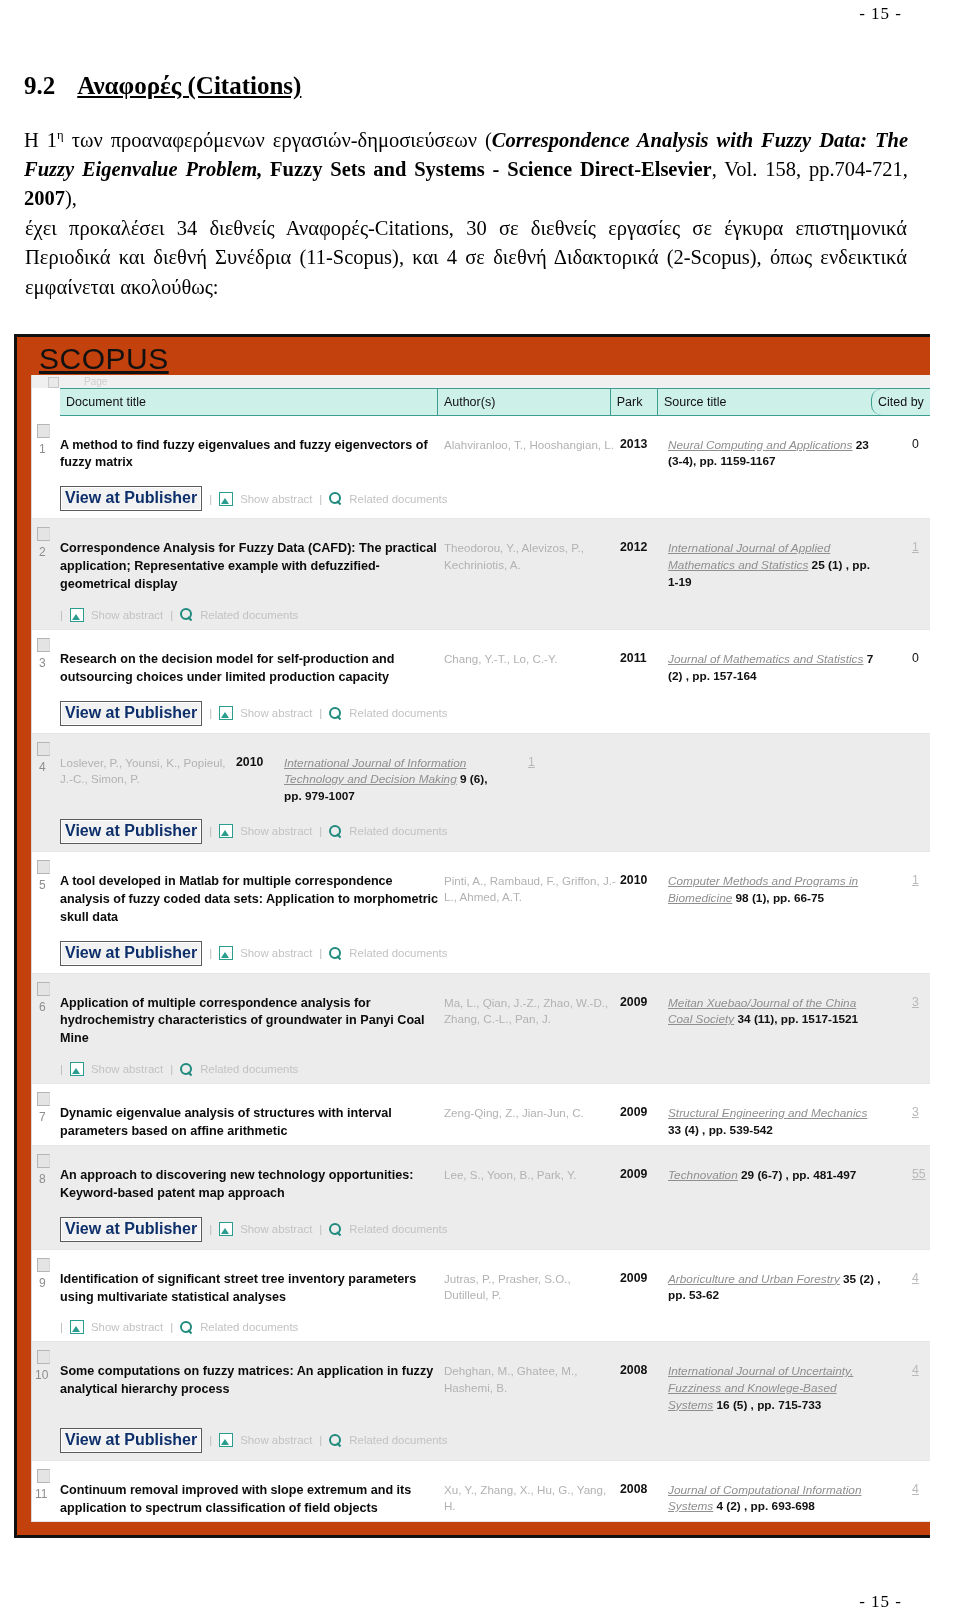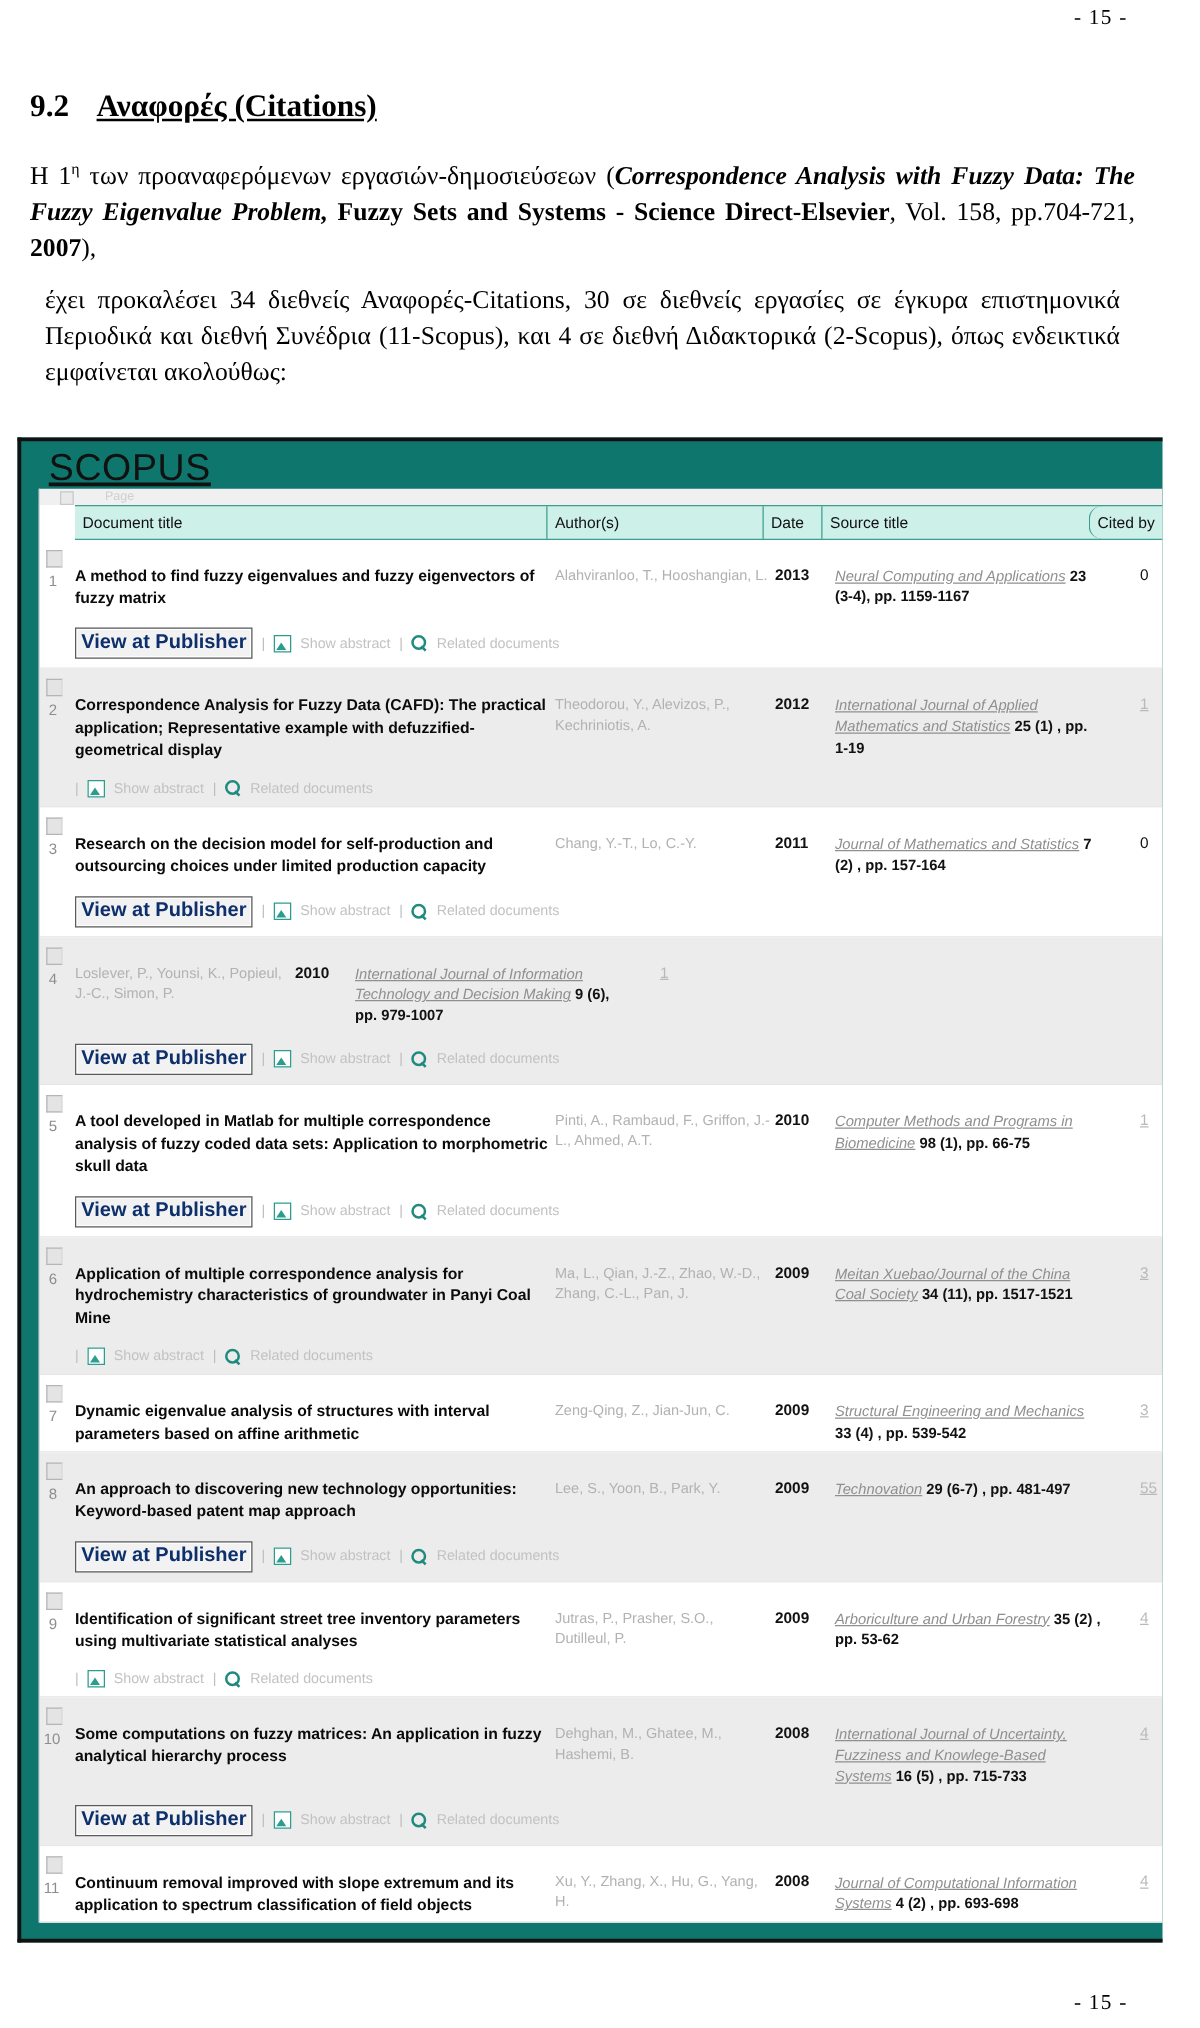--- a/index.html
+++ b/index.html
@@ -51,36 +51,35 @@
     margin: 0;
   }
   .para .blk { font-weight: bold; }
   .para .itb { font-weight: bold; font-style: italic; }
   sup.ord { font-size: 0.62em; vertical-align: super; }
 
   .para-2 {
     font-size: 20.5px;
     line-height: 1.42;
     text-align: justify;
-    margin: 12px;
+    margin: 1px;
   }
 
   
   .shot {
     position: absolute;
     left: 14px;
     top: 334px;
     width: 916px;
     height: 1204px;
     border: 3px solid #111;
     border-right: none;
-    background: #0f766e;
+    background: #c2410c;
     overflow: hidden;
     box-sizing: border-box;
-    margin-top: 16px;
   }
   .scopus-word {
     font-family: "Liberation Sans", sans-serif;
     font-size: 30px;
     color: #111;
     padding: 6px 0 0 22px;
     text-decoration: underline;
     letter-spacing: 0.5px;
     line-height: 1.05;
   }
@@ -310,21 +309,21 @@
   <div class="page-ghost">
     <span class="chk"></span>
     <span>Page</span>
   </div>
 
   <div class="stbl">
 
     <div class="thead">
       <div class="cell c-title">Document title</div>
       <div class="cell c-auth">Author(s)</div>
-      <div class="cell c-date">Date</div>
+      <div class="cell c-date">Park</div>
       <div class="cell c-src">Source title</div>
       <div class="cell c-cited">Cited by</div>
     </div>
 
     <div id="rows-host">
         <div class="srow plain">
           <div class="rnum">
             <span class="chk"></span>
             <span class="n">1</span>
           </div>

